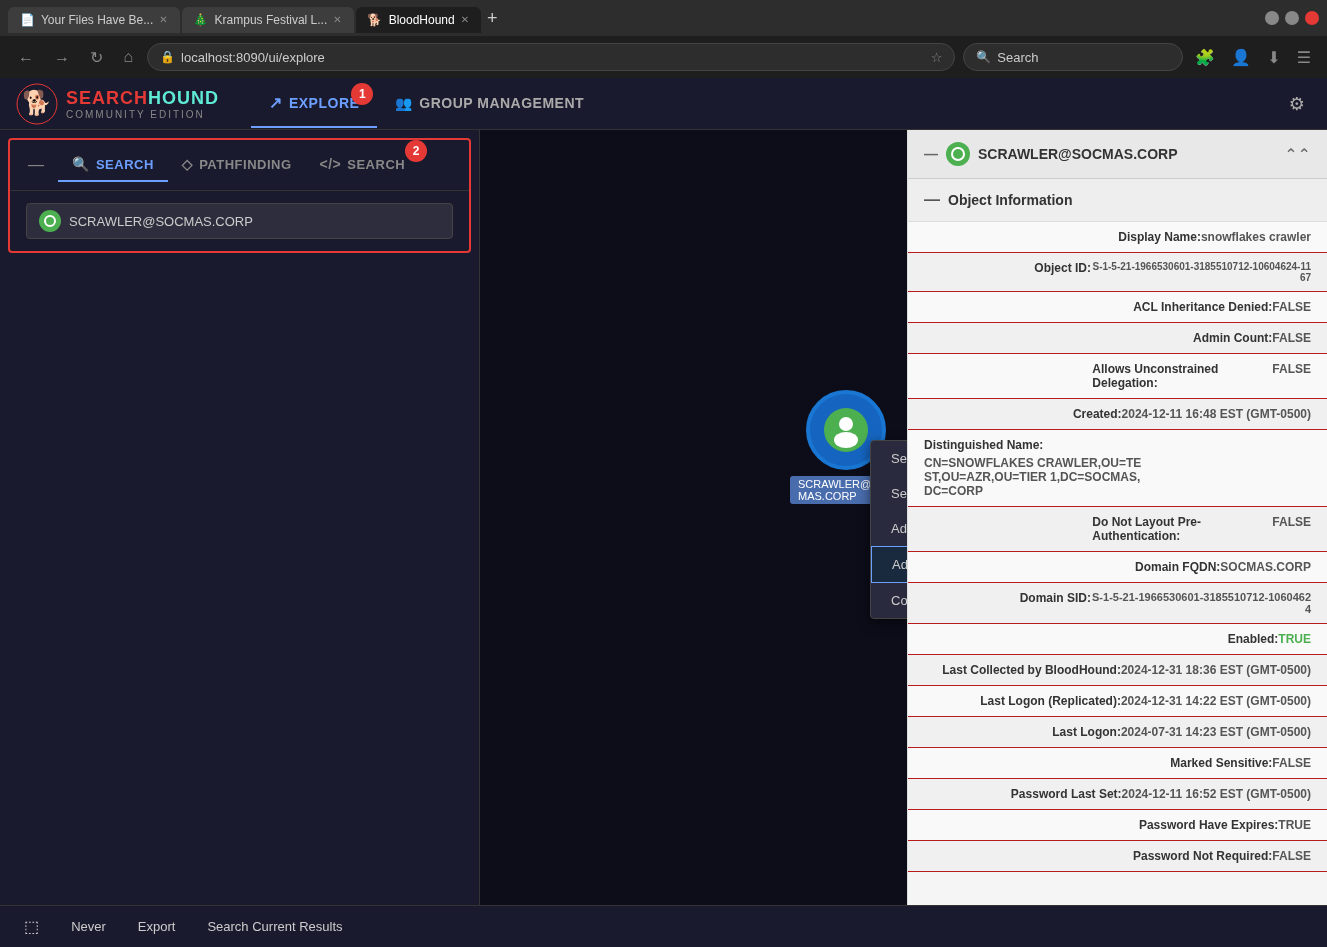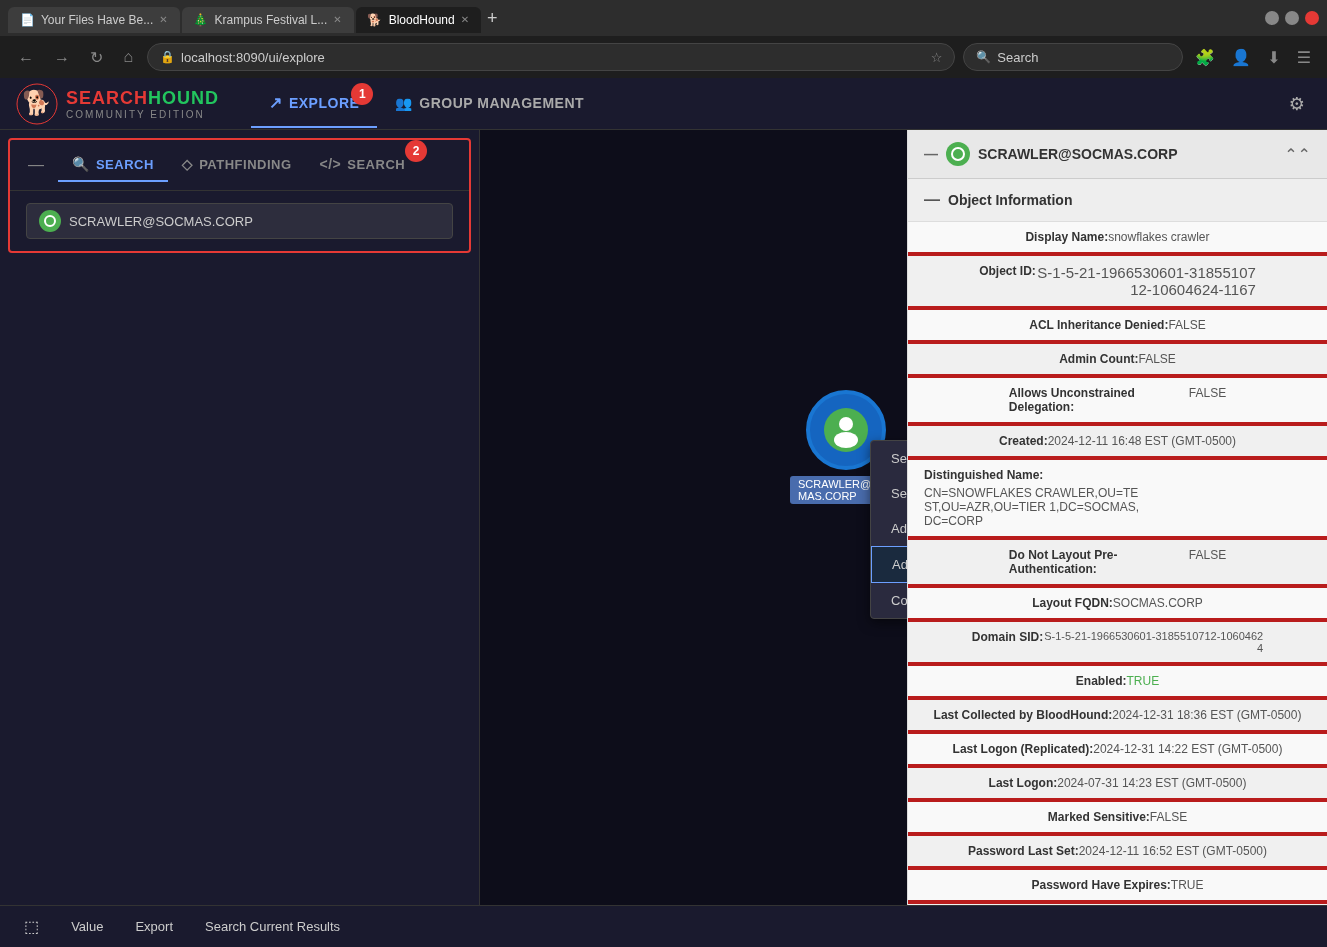--- a/index.html
+++ b/index.html
@@ -76,25 +76,25 @@
     .right-panel-title { display: flex; align-items: center; gap: 8px; }
     .rp-collapse { background: none; border: none; color: #666; cursor: pointer; font-size: 14px; font-weight: 700; }
     .rp-user-icon { width: 24px; height: 24px; border-radius: 50%; background: #4caf50; display: flex; align-items: center; justify-content: center; }
     .rp-user-inner { width: 14px; height: 14px; border-radius: 50%; border: 2px solid #fff; }
     .rp-title-text { font-size: 14px; font-weight: 700; color: #333; }
     .rp-expand { background: none; border: none; color: #666; cursor: pointer; font-size: 16px; }
 
     .object-info-header { padding: 12px 16px; display: flex; align-items: center; gap: 8px; background: #eee; border-bottom: 1px solid #ddd; }
     .obj-collapse { background: none; border: none; color: #555; cursor: pointer; font-size: 16px; font-weight: 700; }
     .obj-title { font-size: 14px; font-weight: 700; color: #333; }
-    .info-row { display: flex; justify-content: center; align-items: flex-start; padding: 8px 16px; border-bottom: 4px solid #b91c1c; }
+    .info-row { display: flex; justify-content: flex-end; align-items: flex-start; padding: 8px 16px; border-bottom: 1px solid #b91c1c; }
     .info-row:nth-child(odd) { background: #f9f9f9; }
     .info-row:nth-child(even) { background: #f0f0f0; }
     .info-label { font-size: 12px; font-weight: 700; color: #333; flex-shrink: 0; max-width: 180px; }
-    .info-value { font-size: 12px; color: #555; text-align: right; word-break: break-all; max-width: 220px; }
+    .info-value { font-size: 12px; color: #555; text-align: right; word-break: break-all; max-width: 220px; font-weight: bold; }
     .info-value.green { color: #4caf50; }
     .info-row.full-col { flex-direction: column; gap: 4px; }
     .info-row.full-col .info-value { text-align: left; }
 
     
     .bottom-bar { height: 42px; background: #1a1a2e; border-top: 1px solid #333; display: flex; align-items: center; padding: 0 16px; gap: 16px; }
     .bottom-btn { background: none; border: none; color: #ccc; font-size: 13px; cursor: pointer; padding: 4px 8px; border-radius: 4px; display: flex; align-items: center; gap: 6px; }
     .crop-icon { font-size: 16px; }
 
     .tab-with-badge { position: relative; }
@@ -156,21 +156,21 @@
 </div>
 
 <div class="app-header">
   <div class="logo-area">
     <svg class="logo-icon" viewBox="0 0 42 42">
       <circle cx="21" cy="21" r="20" fill="#1a1a2e" stroke="#e53935" stroke-width="1"></circle>
       <text x="21" y="28" text-anchor="middle" font-size="24" fill="#e53935">🐕</text>
     </svg>
     <div class="logo-text">
       <div class="logo-brand">
-        <span class="blood">SEARCH</span><span style="color:#22c55e;">HOUND</span>
+        <span class="blood">SEARCH</span><span style="color:#5eead4;">HOUND</span>
       </div>
       <div class="logo-edition">COMMUNITY EDITION</div>
     </div>
   </div>
 
   <div class="app-nav">
     <div class="nav-item-wrapper" style="position:relative;">
       <div class="nav-item active">
         <span style="font-size:16px;">↗</span>
         <span>EXPLORE</span>
@@ -272,21 +272,21 @@
       <span class="obj-title">Object Information</span>
     </div>
 
     <div>
       <div class="info-row">
         <span class="info-label">Display Name:</span>
         <span class="info-value">snowflakes crawler</span>
       </div>
       <div class="info-row">
         <span class="info-label">Object ID:</span>
-        <span class="info-value" style="font-size:15px;">S-1-5-21-1966530601-3185510712-10604624-1167</span>
+        <span class="info-value" style="font-size:10px;">S-1-5-21-1966530601-3185510712-10604624-1167</span>
       </div>
       <div class="info-row">
         <span class="info-label">ACL Inheritance Denied:</span>
         <span class="info-value">FALSE</span>
       </div>
       <div class="info-row">
         <span class="info-label">Admin Count:</span>
         <span class="info-value">FALSE</span>
       </div>
       <div class="info-row">
@@ -299,21 +299,21 @@
       </div>
       <div class="info-row full-col">
         <span class="info-label">Distinguished Name:</span>
         <span class="info-value">CN=SNOWFLAKES CRAWLER,OU=TEST,OU=AZR,OU=TIER 1,DC=SOCMAS,DC=CORP</span>
       </div>
       <div class="info-row">
         <span class="info-label">Do Not Layout Pre-Authentication:</span>
         <span class="info-value">FALSE</span>
       </div>
       <div class="info-row">
-        <span class="info-label">Layout FQDN:</span>
+        <span class="info-label">Domain FQDN:</span>
         <span class="info-value">SOCMAS.CORP</span>
       </div>
       <div class="info-row">
         <span class="info-label">Domain SID:</span>
         <span class="info-value" style="font-size:11px;">S-1-5-21-1966530601-3185510712-10604624</span>
       </div>
       <div class="info-row">
         <span class="info-label">Enabled:</span>
         <span class="info-value green">TRUE</span>
       </div>
@@ -347,21 +347,21 @@
       </div>
     </div>
   </div>
 </div>
 
 <div class="bottom-bar">
   <button class="bottom-btn">
     <span class="crop-icon">⬚</span>
   </button>
   <button class="bottom-btn">
-    <span>Value</span>
+    <span>Never</span>
   </button>
   <button class="bottom-btn">
     <span>Export</span>
   </button>
   <button class="bottom-btn">
     <span>Search Current Results</span>
   </button>
 </div>
 
 </body></html>

